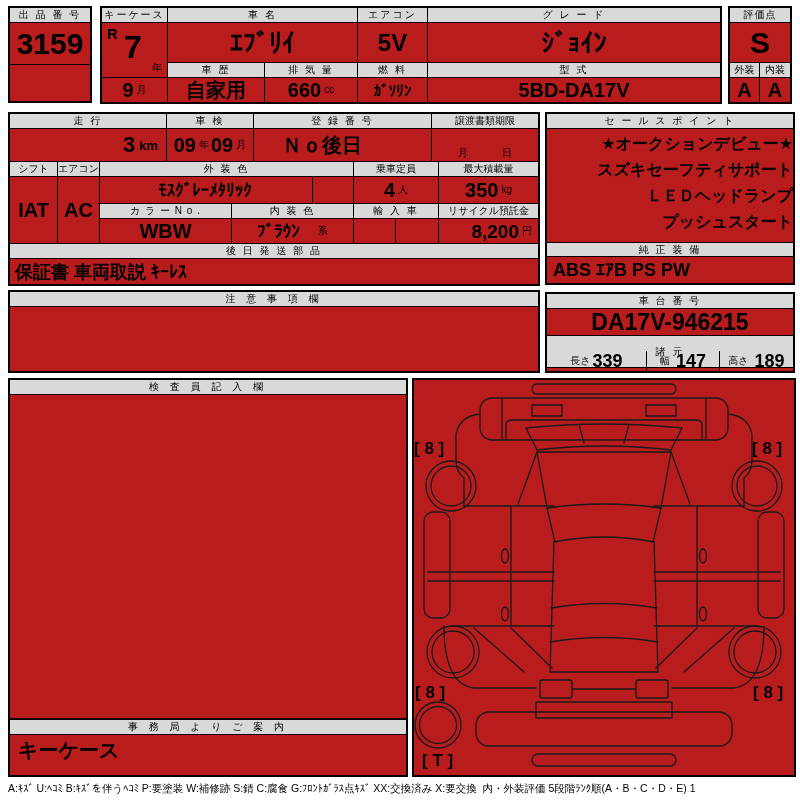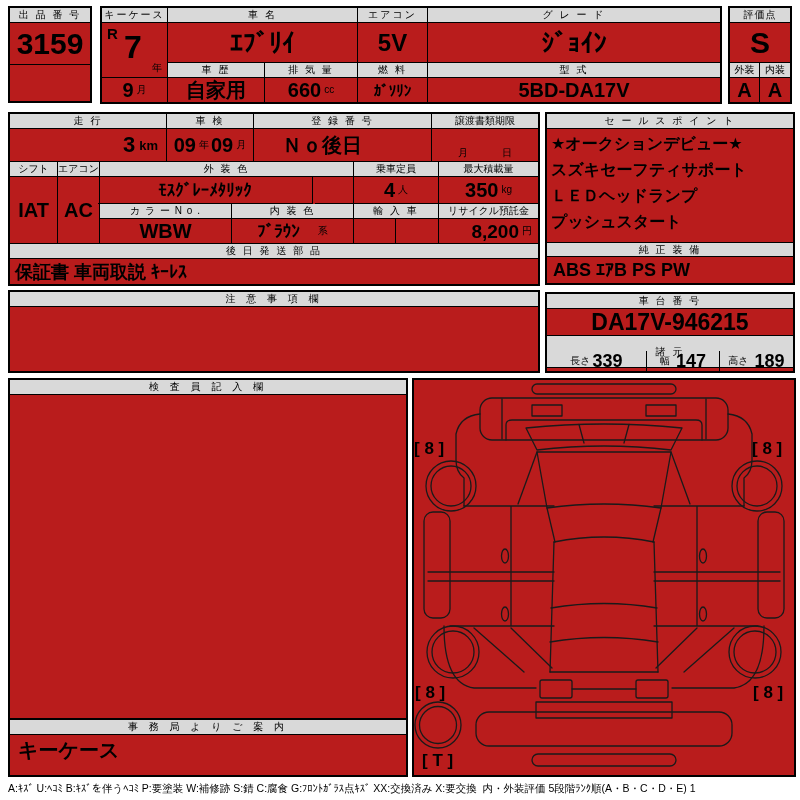--- a/index.html
+++ b/index.html
@@ -9,21 +9,21 @@
   .cell{position:absolute;display:flex;align-items:center;justify-content:center;
         box-sizing:border-box;white-space:nowrap;line-height:1;}
   .hd{background:#d9d9d9;font-size:10px;letter-spacing:2px;}
   .br{border-right:1px solid #000;}
   .bb{border-bottom:1px solid #000;}
   .bt{border-top:1px solid #000;}
   .b{font-weight:bold;}
   .ls{justify-content:flex-start;}
   .u{font-size:10px;font-weight:normal;margin-left:3px;}
   .legend{position:absolute;font-size:10.5px;white-space:pre;letter-spacing:0;}
-  .sp-line{font-weight:bold;font-size:16px;line-height:26px;padding-left:4px;}
+  .sp-line{font-weight:bold;font-size:16px;line-height:26px;padding-left:16px;text-align:right;}
   svg text{font-family:"Liberation Sans","DejaVu Sans",sans-serif;font-weight:bold;}
 </style>
 </head>
 <body>
 
 <div class="page">
 
   <div class="blk" style="left:8px;top:6px;width:84px;height:97px">
     <div class="cell hd bb" style="left:0;top:0;width:80px;height:15px">出 品 番 号</div>
     <div class="cell b bb" style="left:0;top:15px;width:80px;height:42px;font-size:30px">3159</div>

